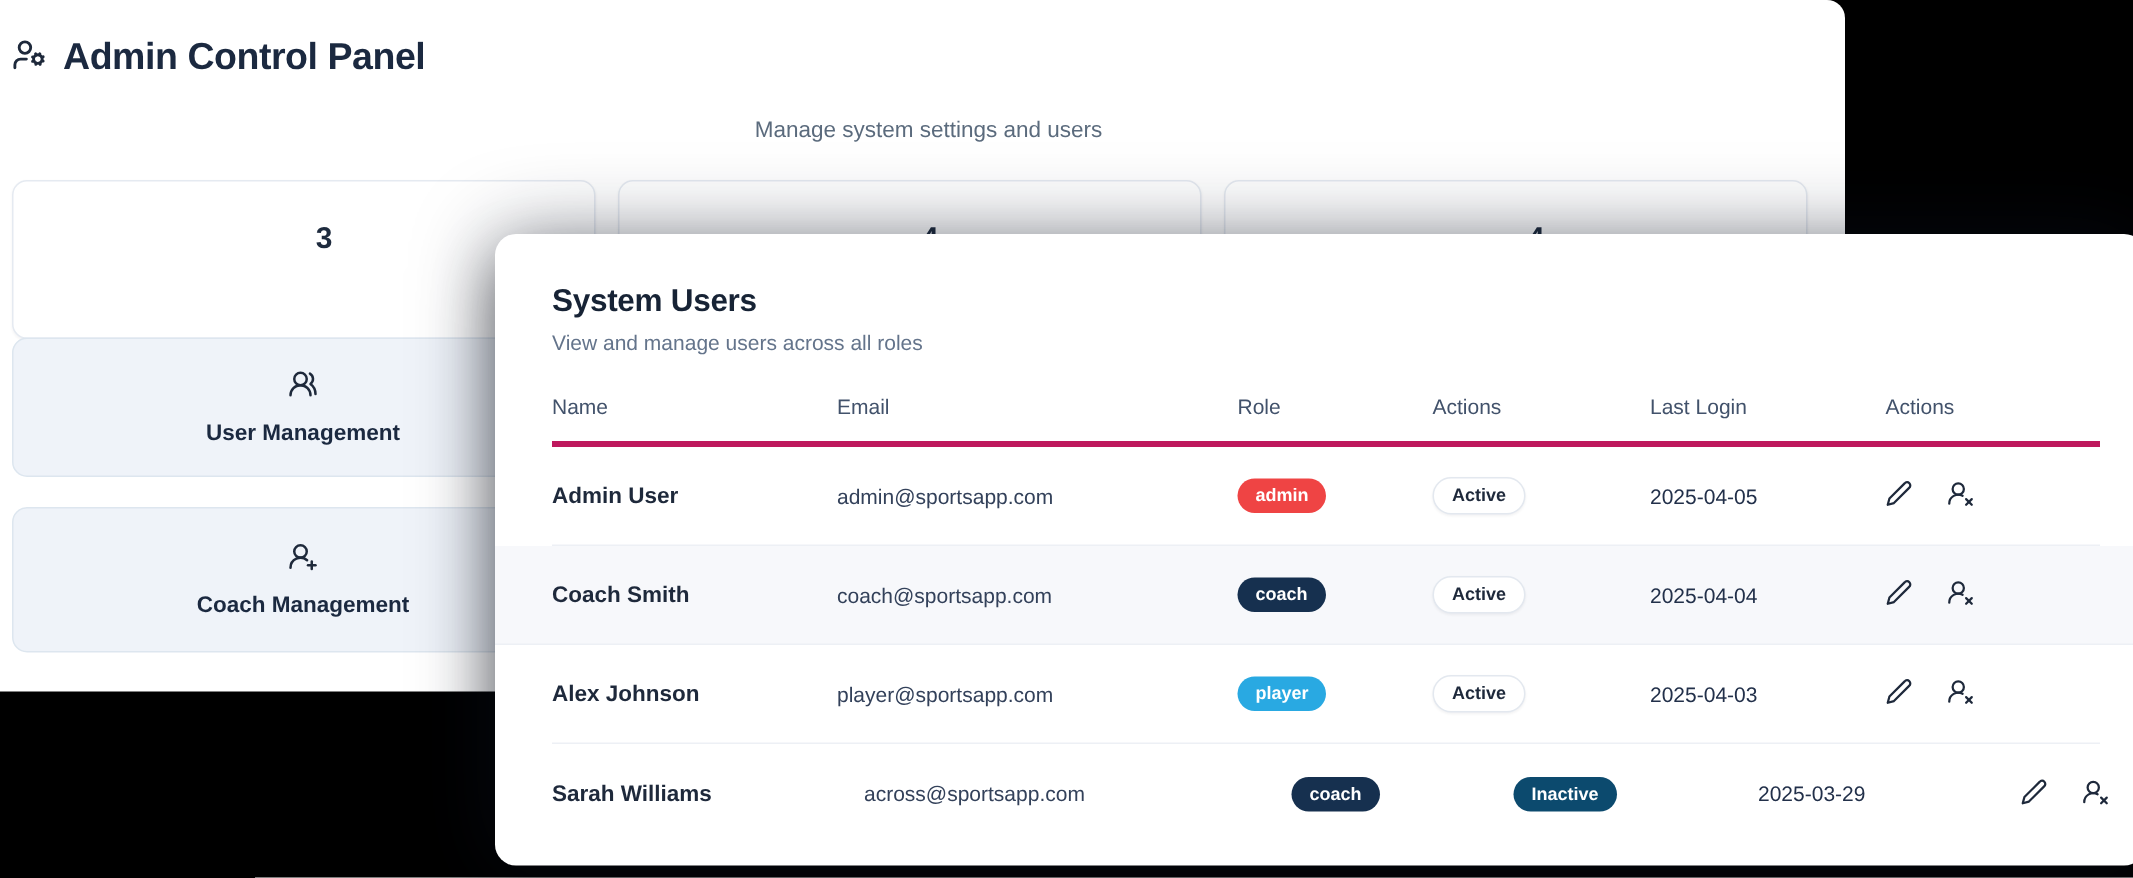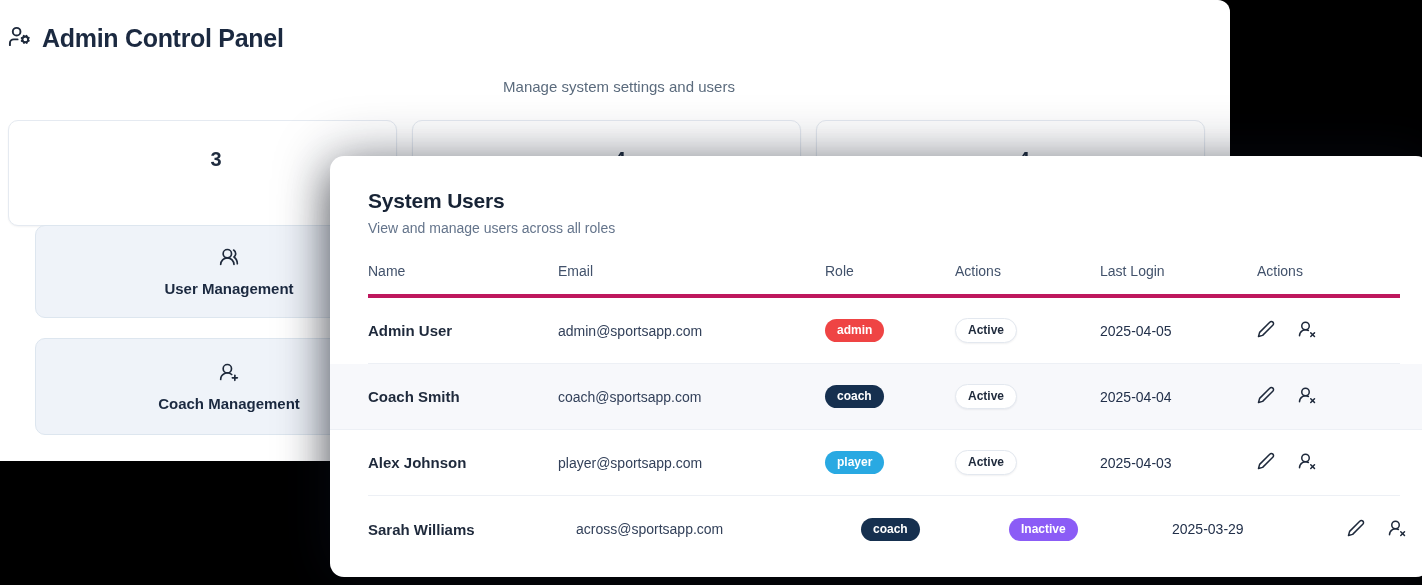--- a/index.html
+++ b/index.html
@@ -45,21 +45,20 @@
   .mgmt-card {
     position:absolute; left:8px;
     width:388px; height:93px;
     background:#eff3f9;
     border:1px solid #dde6ef;
     border-radius:10px;
     display:flex; flex-direction:column;
     align-items:center; justify-content:center;
     gap:9px;
     cursor:pointer;
-    margin-left:27px;
   }
   .mgmt-card svg { width:20px; height:20px; stroke:#1e293b; }
   .mgmt-label { font-size:15px; font-weight:600; color:#1b2940; }
   .mgmt-user  { top:225px; }
   .mgmt-coach { top:338px; height:97px; }
 
   
   .modal {
     position:absolute; left:330px; top:156px;
     width:1100px; height:421px;
@@ -271,21 +270,21 @@
           </svg>
         </span>
       </button>
     </div>
   </div>
 
   <div class="trow">
     <div class="td-name">Sarah Williams</div>
     <div class="td-email">across@sportsapp.com</div>
     <div><span class="badge-role" style="background: rgb(22, 48, 79);">coach</span></div>
-    <div><span class="badge-status filled" style="background: #8b5cf6;">Inactive</span></div>
+    <div><span class="badge-status filled" style="background: #0c4a6e;">Inactive</span></div>
     <div class="td-date">2025-03-29</div>
     <div class="actions">
       <button class="icon-btn">
         <span>
           <svg viewBox="0 0 24 24" fill="none" stroke-width="2" stroke-linecap="round" stroke-linejoin="round">
             <path d="M17 3a2.85 2.83 0 1 1 4 4L7.5 20.5 2 22l1.5-5.5Z"></path>
           </svg>
         </span>
       </button>
       <button class="icon-btn">

